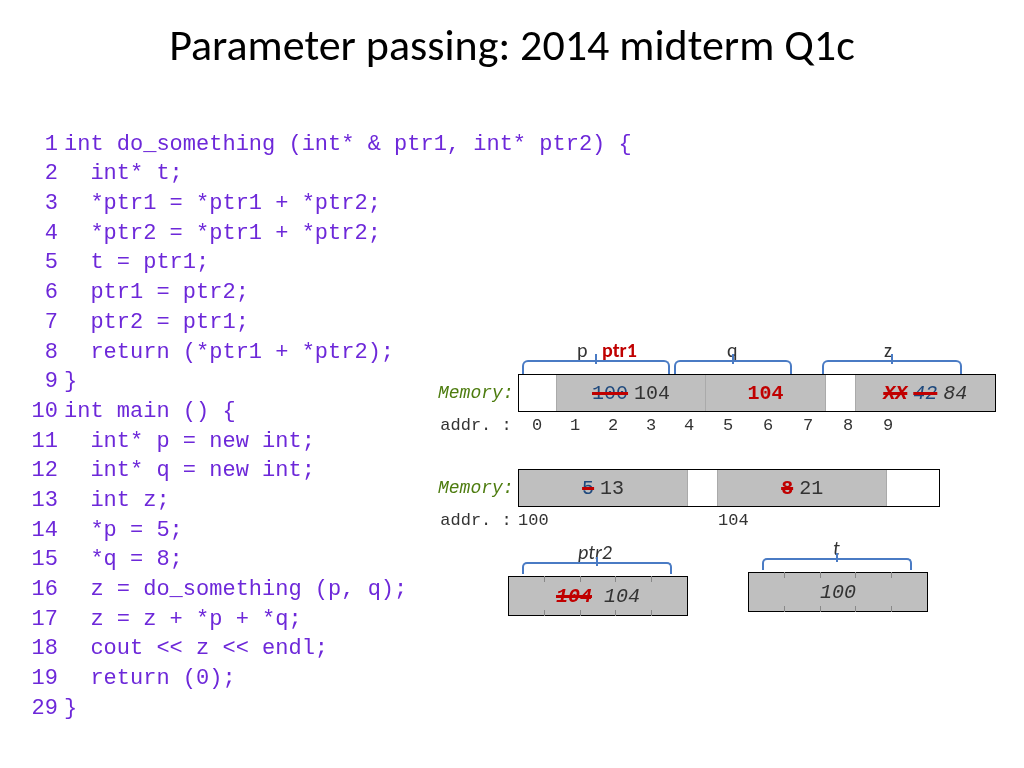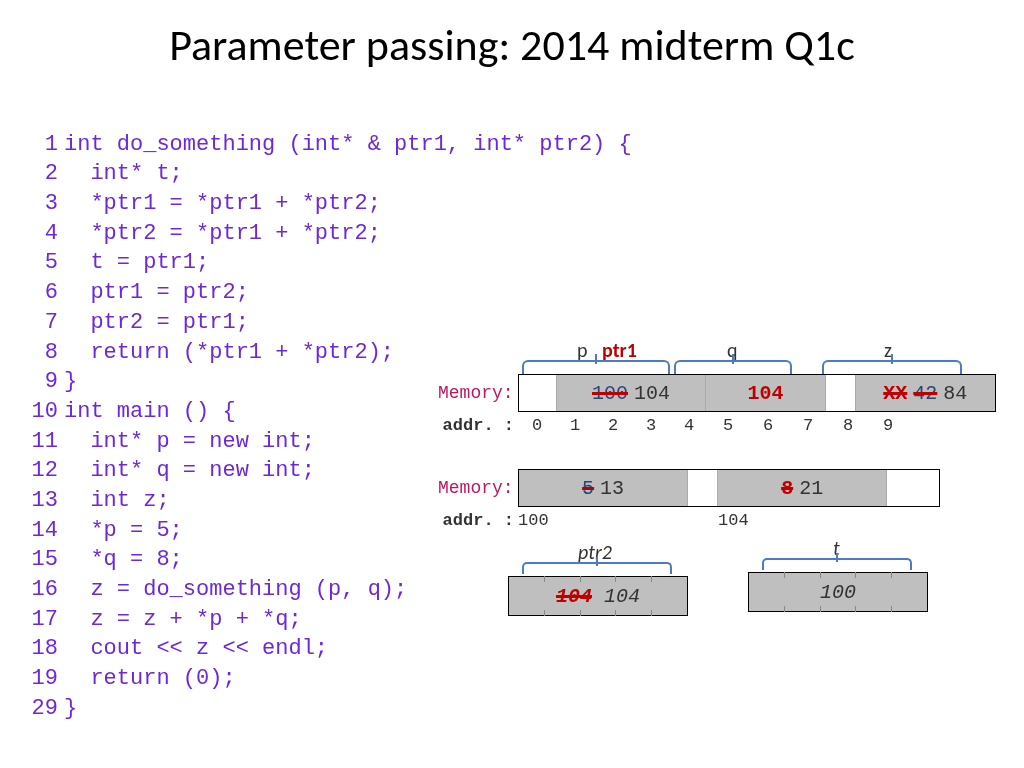--- a/index.html
+++ b/index.html
@@ -64,36 +64,37 @@
   }
   .mem-line {
     display: flex;
     align-items: stretch;
     margin-top: 8px;
   }
   .mem-label {
     width: 80px;
     text-align: right;
     padding-right: 6px;
-    color: #be185d;
+    color: #4d7c0f;
     font-size: 18px;
     align-self: center;
+    font-style: italic;
   }
   .mem-strip {
     display: flex;
     border: 1px solid #000;
     height: 38px;
     background: #fff;
   }
   .slot {
     border-right: 1px solid #aaa;
     height: 100%;
     position: relative;
   }
-  .slot:last-child { border-right: none; }
+  .slot:last-child { border-right: none; font-style: italic; }
   .slot.filled { background: #bfbfbf; }
   .slot.white { background: #fff; }
   .big {
     position: absolute;
     left: 0; right: 0; top: 0; bottom: 0;
     display: flex;
     align-items: center;
     justify-content: center;
     gap: 6px;
     font-size: 20px;
@@ -104,21 +105,21 @@
     text-decoration-thickness: 3px;
     color: #1f497d;
   }
   .red { color: #c00000; font-weight: bold; }
   .addr-line {
     margin-left: 0;
     margin-top: 4px;
     font-size: 17px;
     display: flex;
   }
-  .addr-label { width: 80px; text-align: right; padding-right: 4px; font-weight: bold; }
+  .addr-label { width: 80px; text-align: center; padding-right: 4px; }
   .addr-nums { display: flex; }
   .an { text-align: center; }
   .small-brace {
     position: absolute;
     height: 12px;
     border: 2px solid #4a7bc4;
     border-bottom: none;
     border-radius: 5px 5px 0 0;
   }
   .small-brace::after {

